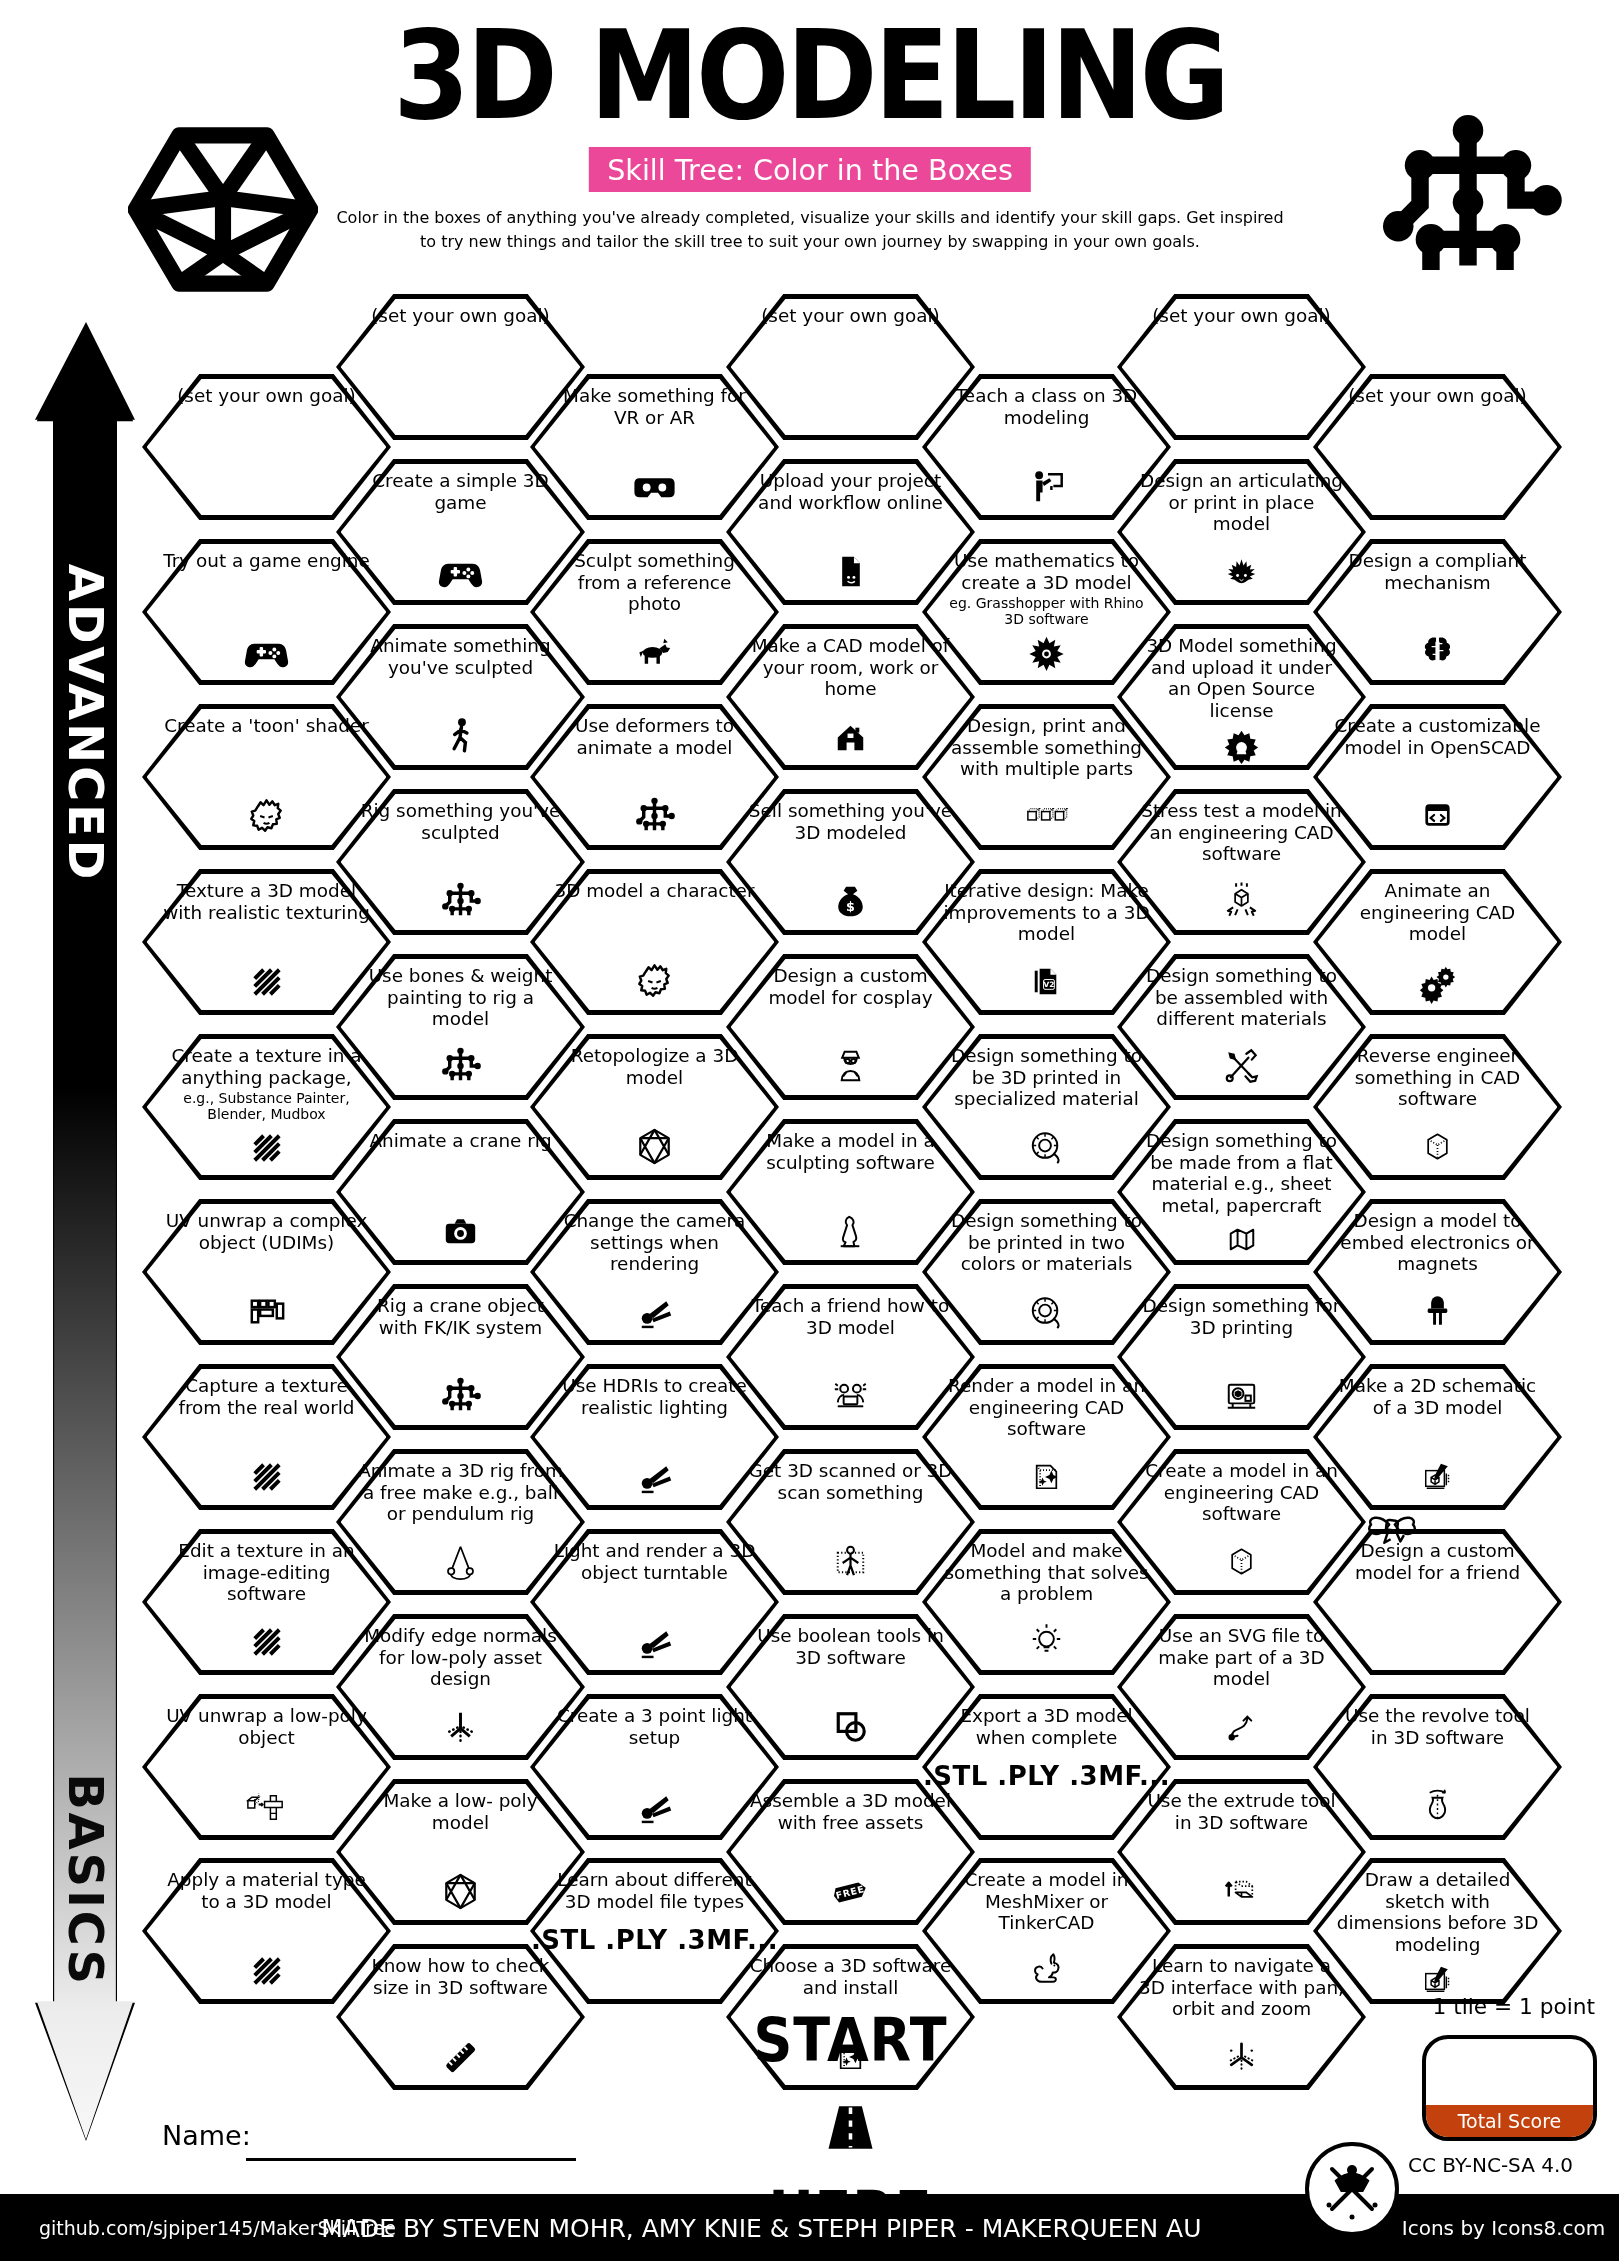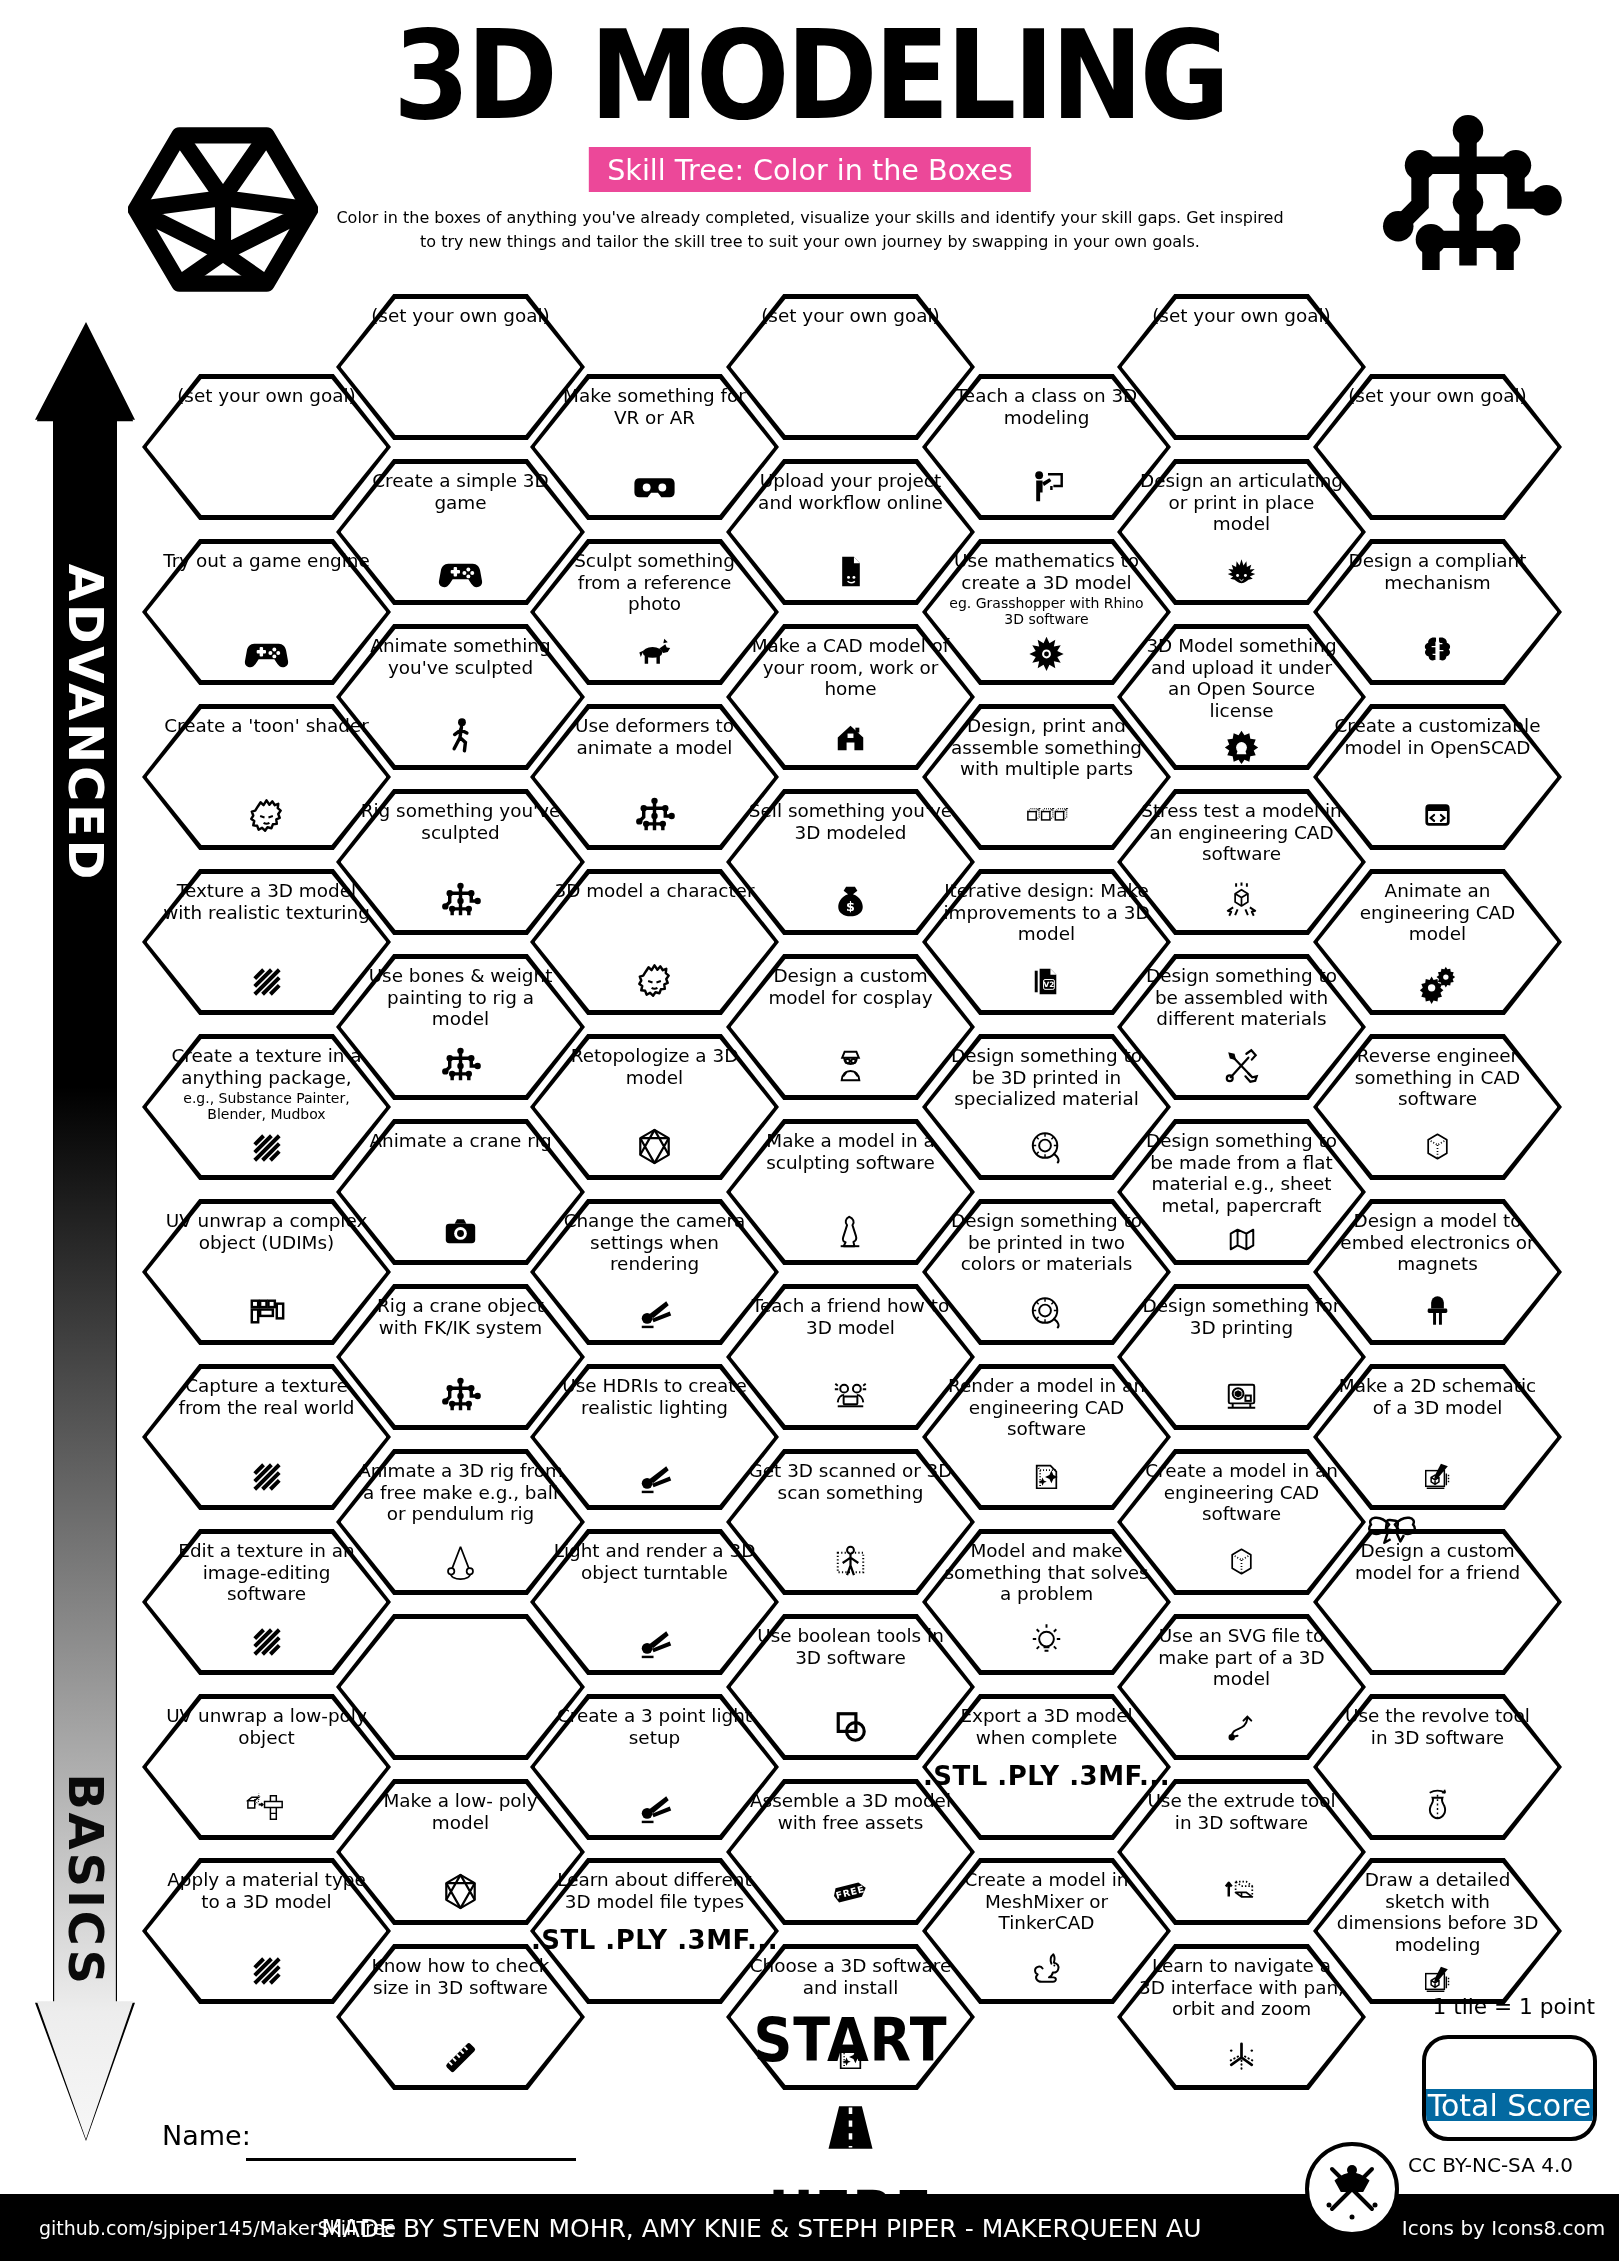--- a/index.html
+++ b/index.html
@@ -49,22 +49,22 @@
   .start-word { font-size:54px; font-weight:900; letter-spacing:0.9px; transform:scaleY(1.12); }
   .road { width:95px; height:71px; }
   .road svg { width:100%; height:100%; }
 
   .name-row { position:absolute; left:162px; top:2120px; font-size:27px; }
   .name-line { position:absolute; left:246px; top:2158px; width:330px; border-top:3.2px solid #000; height:9.2px; }
 
   .tile-note { position:absolute; right:25px; top:1994px; font-size:21.7px; }
   .score-box { position:absolute; left:1422px; top:2035px; width:175px; height:106px;
                border:4.6px solid #000; border-radius:26px; background:#fff; overflow:hidden; }
-  .score-band { position:absolute; left:0; right:0; bottom:16px; height:32px; background:#0369a1;
-                color:#fff; display:flex; align-items:center; justify-content:center; font-size:30px; }
+  .score-band { position:absolute; left:0; right:0; bottom:0; height:32px; background:#c2410c;
+                color:#fff; display:flex; align-items:center; justify-content:center; font-size:19px; }
 
   .badge { position:absolute; left:1302px; top:2139px; width:100px; height:100px; z-index:6; }
   .cc-text { position:absolute; left:1408px; top:2153px; font-size:20px; white-space:nowrap; }
 
   .footer { position:absolute; left:0; bottom:0; width:100%; height:67px; background:#000; color:#fff; z-index:4; }
   .footer-left  { position:absolute; left:39px;  top:50%; transform:translateY(-50%); font-size:19px; }
   .footer-center{ position:absolute; left:47%; top:50%; transform:translate(-50%,-50%); font-size:25px; white-space:nowrap; }
   .footer-right { position:absolute; right:14.7px; top:50%; transform:translateY(-50%); font-size:20px; }
 </style>
 </head>
@@ -402,20 +402,31 @@
               <circle cx="69" cy="70" r="6.5"></circle>
               <path d="M34 82q16 8 32 0M34 82l-4-5M66 82l4-5"></path>
             </g>
           </svg>
         </span>
       </div>
     </div>
     <div class="hex" style="left: 336px; top: 1614px;">
       <div class="hb"></div>
       <div class="hf"></div>
+      <div class="hc">
+        <div class="hl">Modify edge normals for low-poly asset design</div>
+        <span class="hi">
+          <svg viewBox="0 0 100 100">
+            <g stroke="#000" fill="none">
+              <path stroke-width="6" d="M50 22v32M50 54L31 70M50 54l19 16"></path>
+              <path stroke-width="5" stroke-dasharray="1 8" stroke-linecap="round" d="M50 60v22M44 52L24 62M56 52l20 10"></path>
+            </g>
+          </svg>
+        </span>
+      </div>
     </div>
     <div class="hex" style="left: 336px; top: 1779px;">
       <div class="hb"></div>
       <div class="hf"></div>
       <div class="hc">
         <div class="hl">Make a low- poly model</div>
         <span class="hi">
           <svg viewBox="0 0 100 100">
             <g fill="none" stroke="#000" stroke-width="4.5" stroke-linejoin="round">
               <path d="M50 16L79 33v34L50 84 21 67V33z"></path>

